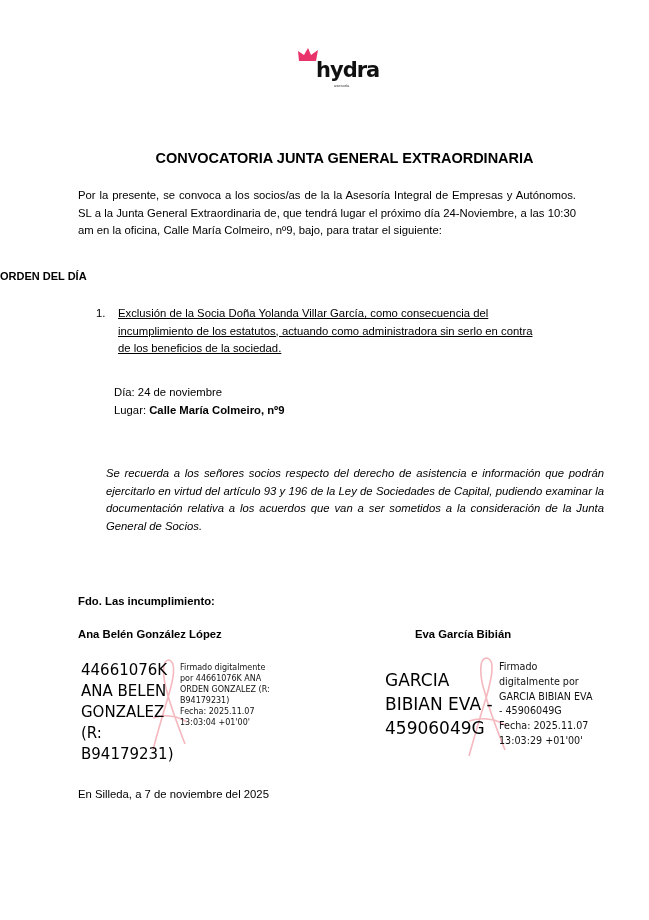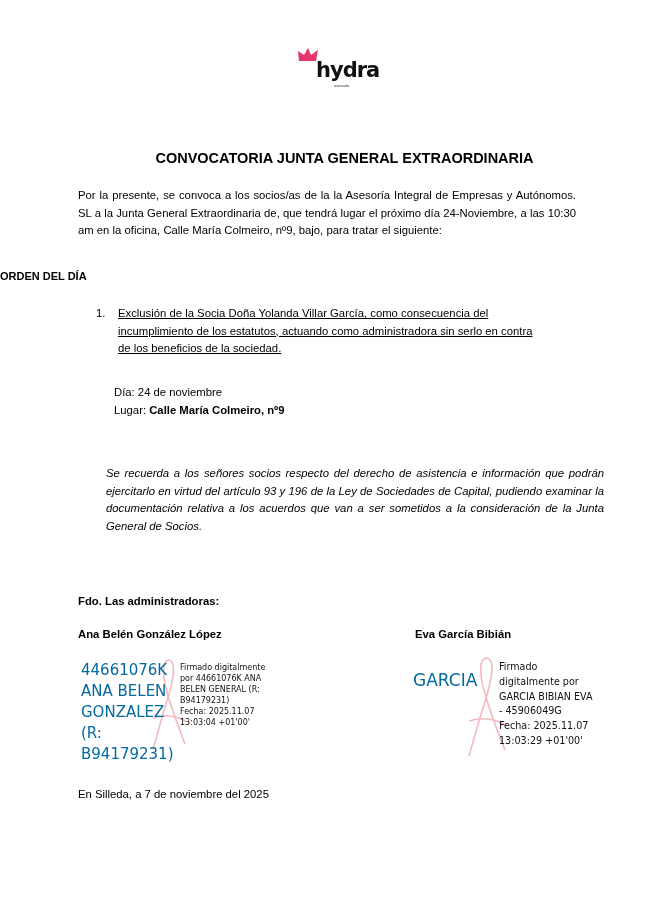--- a/index.html
+++ b/index.html
@@ -22,27 +22,27 @@
   .details { position: absolute; left: 78px; top: 384px; font-size: 11.3px; line-height: 17.6px; }
   .details .row { white-space: pre; padding-left: 36px; }
   .details b { font-weight: bold; }
   .note { position: absolute; left: 78px; width: 498px; top: 465px; font-size: 11.3px;
           line-height: 17.6px; font-style: italic; text-align: justify; text-align-last: left; margin-left: 28px; }
   .fdo { position: absolute; left: 78px; top: 595px; font-size: 11.3px; font-weight: bold; }
   .signer { position: absolute; top: 628px; font-size: 11.3px; font-weight: bold; }
   .signer.left { left: 78px; }
   .signer.right { left: 406px; margin-left: 9px; }
   .sig { position: absolute; top: 660px; }
-  .sig .big { position: absolute; left: 0; top: 0; font-family: "DejaVu Sans", sans-serif; font-size: 15px; line-height: 21px; color: #0369a1; }
+  .sig .big { position: absolute; left: 0; top: 0; font-family: "DejaVu Sans", sans-serif; font-size: 15px; line-height: 21px; color: #000000; }
   .sig .small { position: absolute; top: 2px; font-family: "DejaVu Sans", sans-serif; font-size: 8.6px; line-height: 11.2px; color: #111; }
   .sig1 { left: 81px; width: 200px; height: 90px; }
   .sig1 .big { width: 100px; }
   .sig1 .small { left: 99px; width: 100px; font-size: 8px; line-height: 11px; }
   .sig2 { left: 385px; width: 215px; height: 100px; }
-  .sig2 .big { top: 8px; font-size: 17px; line-height: 24px; width: 120px; margin-left: 28px; }
+  .sig2 .big { top: 8px; font-size: 17px; line-height: 24px; width: 120px; }
   .sig2 .small { left: 114px; top: 0px; font-size: 9.6px; line-height: 14.8px; width: 110px; }
   .acro { position: absolute; }
   .footer { position: absolute; left: 78px; top: 788px; font-size: 11.3px; }
 </style>
 </head>
 <body>
 
 <div class="logo">
   <svg width="22" height="14" viewBox="0 0 22 14" style="position:absolute;left:2px;top:0;">
     <path d="M1 13 L0 3 L6 7 L10 0 L13 7 L20 2 L18 13 Z" fill="#E8336B"></path>
@@ -64,51 +64,53 @@
   </div>
 </div>
 
 <div class="details">
   <div class="row"><span>Día:</span> <span>24 de noviembre</span></div>
   <div class="row"><span>Lugar:</span> <b>Calle María Colmeiro, nº9</b></div>
 </div>
 
 <div class="note">Se recuerda a los señores socios respecto del derecho de asistencia e información que podrán ejercitarlo en virtud del artículo 93 y 196 de la Ley de Sociedades de Capital, pudiendo examinar la documentación relativa a los acuerdos que van a ser sometidos a la consideración de la Junta General de Socios.</div>
 
-<div class="fdo">Fdo. Las administradoras:</div>
+<div class="fdo">Fdo. Las incumplimiento:</div>
 
 <div class="signer left">Ana Belén González López</div>
 <div class="signer right">Eva García Bibián</div>
 
 <div class="sig sig1">
   <svg class="acro" style="left:68px;top:-2px;" width="40" height="96" viewBox="0 0 40 96">
     <path d="M20 2 C12 2 14 20 18 34 C22 50 30 70 36 86 M20 2 C28 4 24 22 20 36 C14 56 8 76 4 92 M4 60 C16 56 28 58 38 64" stroke="#F4B8BE" stroke-width="1.6" fill="none"></path>
   </svg>
   <div class="big">
     <div>44661076K</div>
     <div>ANA BELEN</div>
     <div>GONZALEZ (R:</div>
     <div>B94179231)</div>
   </div>
   <div class="small">
     <div>Firmado digitalmente</div>
     <div>por 44661076K ANA</div>
-    <div>BELEN GENERAL (R:</div>
+    <div>ORDEN GONZALEZ (R:</div>
     <div>B94179231)</div>
     <div>Fecha: 2025.11.07</div>
     <div>13:03:04 +01'00'</div>
   </div>
 </div>
 
 <div class="sig sig2">
   <svg class="acro" style="left:80px;top:-4px;" width="44" height="104" viewBox="0 0 44 104">
     <path d="M22 2 C13 2 15 22 20 37 C24 54 33 76 40 94 M22 2 C31 4 26 24 22 39 C15 61 9 82 4 100 M4 65 C17 61 31 63 42 70" stroke="#F4B8BE" stroke-width="1.6" fill="none"></path>
   </svg>
   <div class="big">
     <div>GARCIA</div>
+    <div>BIBIAN EVA -</div>
+    <div>45906049G</div>
   </div>
   <div class="small">
     <div>Firmado</div>
     <div>digitalmente por</div>
     <div>GARCIA BIBIAN EVA</div>
     <div>- 45906049G</div>
     <div>Fecha: 2025.11.07</div>
     <div>13:03:29 +01'00'</div>
   </div>
 </div>

